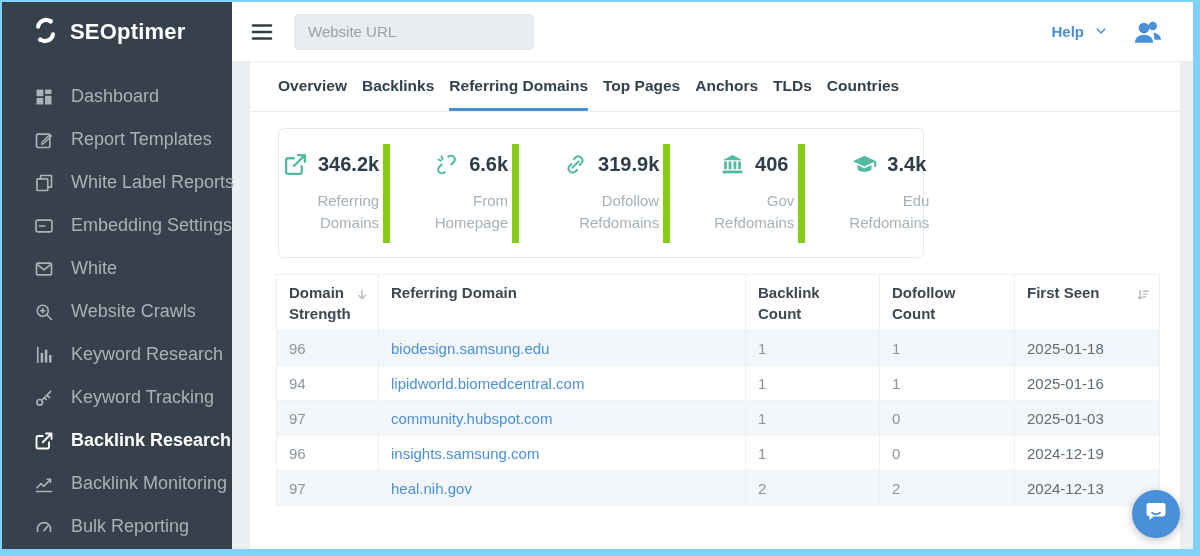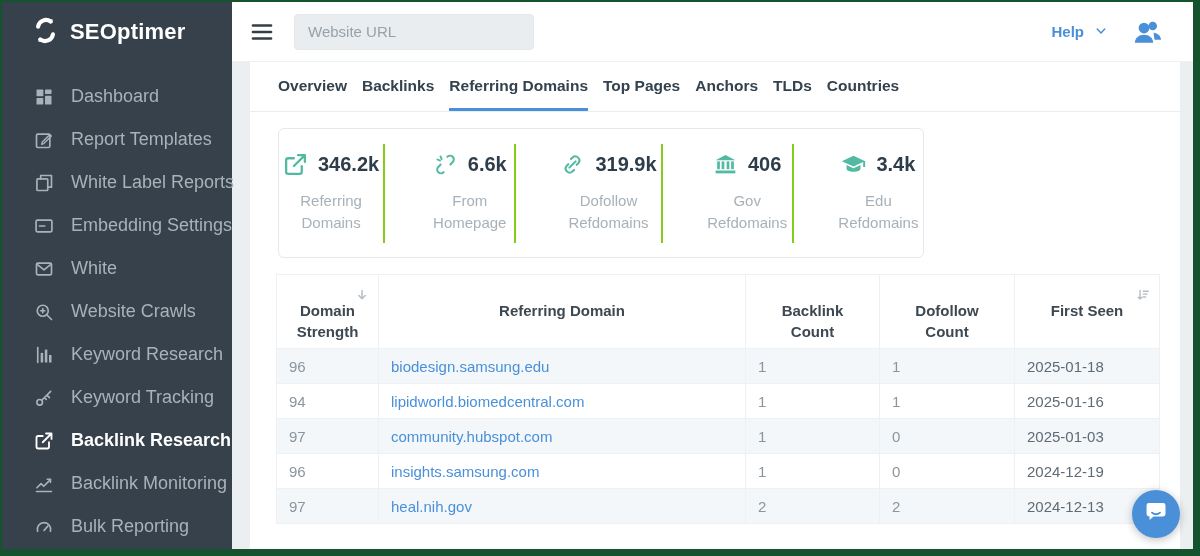--- a/index.html
+++ b/index.html
@@ -1,17 +1,17 @@
 <!DOCTYPE html>
 <html style="--accent_blue: #4a90d9; --teal: #52b9a2; --sidebar_bg: #37414b; --sidebar_text: #a9b2b9; --page_bg: #eceff1; --stripe_bg: #f3f7fa; --heading: #3d4852; --muted: #8b959e;"><head>
 <meta charset="utf-8">
 <style>
   * { margin:0; padding:0; box-sizing:border-box; }
   body { font-family:"Liberation Sans","DejaVu Sans",sans-serif; background:#555; }
-  .frame { position:relative; width:1200px; height:556px; background:#14532d; overflow:hidden; }
+  .frame { position:relative; width:1200px; height:556px; background:#7dd3fc; overflow:hidden; }
   .screen { position:absolute; left:2px; top:2px; width:1191px; height:547px;
             background:var(--page_bg,#eceff1); overflow:hidden; }
 
   
   .sidebar { position:absolute; left:0; top:0; bottom:0; width:230px; background:var(--sidebar_bg,#37414b); }
   .logo { height:60px; display:flex; align-items:center; padding-left:30px; gap:11px; color:#fff; cursor:pointer; }
   .logo svg { width:27px; height:27px; }
   .logo-text { font-size:22px; font-weight:bold; letter-spacing:.2px; }
   .nav { padding-top:13px; }
   .nav-item { display:flex; align-items:center; gap:17px; padding:11px 8px 11px 32px; height:43px;
@@ -42,41 +42,41 @@
   .panel { position:absolute; left:18px; right:13px; top:0; bottom:0; background:#fff; overflow:hidden; }
 
   .tabs { display:flex; gap:15px; padding:0 28px; height:50px; align-items:stretch;
           border-bottom:1px solid #e9edf0;text-align:center; }
   .tab { display:flex; align-items:center; font-size:15.5px; font-weight:bold; color:#33424e;
          border-bottom:3px solid transparent; padding-top:2px; cursor:pointer; }
   .tab.active { border-bottom-color:var(--accent_blue,#4a90d9); }
 
   .stats { margin:16px 28px 0; width:646px; height:130px; border:1px solid #e3e8ec; border-radius:6px;
            display:flex; align-items:center; background:#fff; }
-  .stat { flex:1; text-align:center; padding:8px 4px; }
-  .stat + .stat { border-left:2px solid #84cc16;padding-left:44px; }
+  .stat { flex:1; text-align:right; padding:8px 4px; }
+  .stat + .stat { border-left:7px solid #84cc16;padding-left:44px; }
   .stat-top { display:flex; justify-content:center; align-items:center; gap:10px; color:var(--teal,#52b9a2); }
   .stat-top .ico, .stat-top .ico svg { width:25px; height:25px; display:inline-flex; }
   .stat-value { font-size:20px; font-weight:bold; color:#2e3d49; }
   .stat-label { margin:13px auto 0; color:#a6b1b9; font-size:15px; line-height:1.5; max-width:96px; }
 
   .filters { display:flex; justify-content:flex-end; align-items:center; margin:14px 28px 0; }
   .filter-label { color:#5d6a74; font-size:15px; }
   .search-input { width:146px; height:30px; margin-left:9px; border:1px solid #dbe1e6; border-radius:3px;
                   padding:0 8px; font-size:14px; color:#3e4a54; outline:none; }
   .sort-label { margin-left:22px; }
   .sort-select { width:132px; height:30px; margin-left:9px; border:1px solid #dbe1e6; border-radius:3px;
                  display:flex; align-items:center; justify-content:space-between; padding:0 9px;
                  color:#3e4a54; font-size:14.5px; background:#fff; cursor:pointer; }
   .sort-select svg { width:11px; height:11px; color:#4b565f; }
 
   
   .table-wrap { margin:16px 21px 0 26px; }
   table { width:100%; border-collapse:collapse; table-layout:fixed; font-size:15px; }
-  th { font-weight:bold; color:var(--heading,#3d4852); text-align:center; padding:25px 12px 6px;
+  th { font-weight:bold; color:var(--heading,#3d4852); text-align:left; padding:7px 12px 6px;
        vertical-align:top; border:1px solid #eef1f4; line-height:1.4; position:relative; height:52px; }
   td { padding:8px 12px; border:1px solid #eef1f4; color:var(--muted,#8b959e); height:35px; }
   tr.stripe td { background:var(--stripe_bg,#f3f7fa); }
   td a { color:var(--accent_blue,#4a90d9); text-decoration:none; }
   td.cell-date { color:#5f6b75; }
   .th-icon { position:absolute; top:11px; right:9px; width:14px; height:14px; color:#b7bfc6; }
   .th-icon svg { width:14px; height:14px; }
 
   
   .chat { position:absolute; left:1130px; top:488px; width:48px; height:48px; border-radius:50%;

